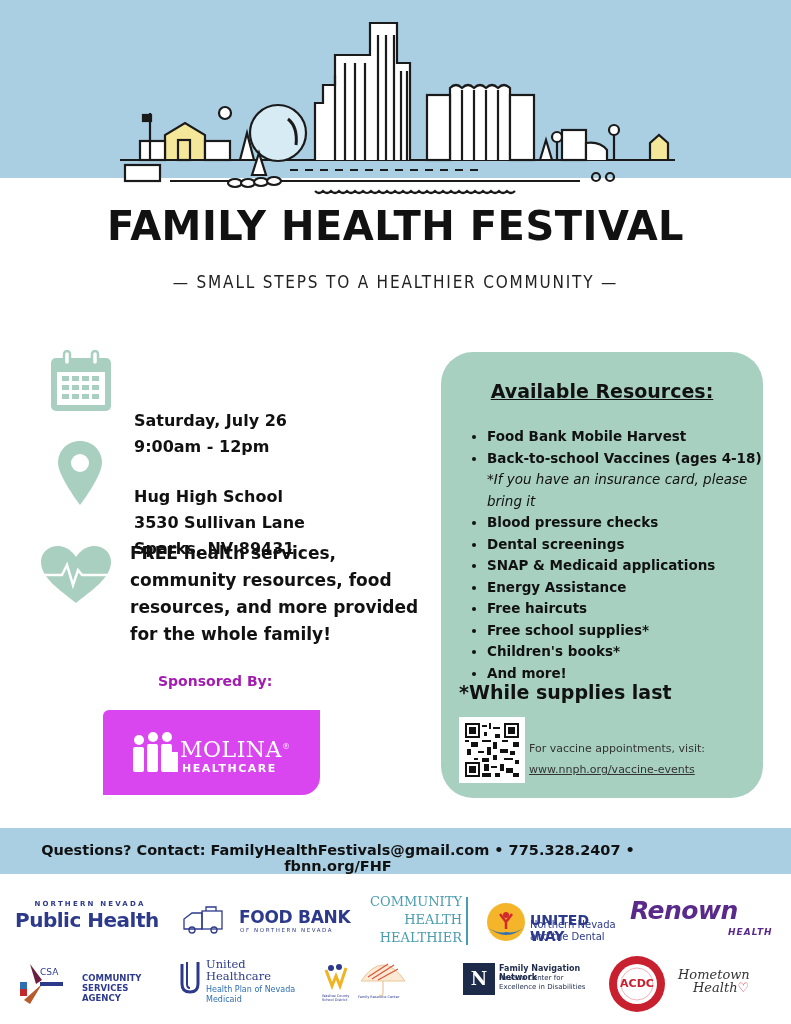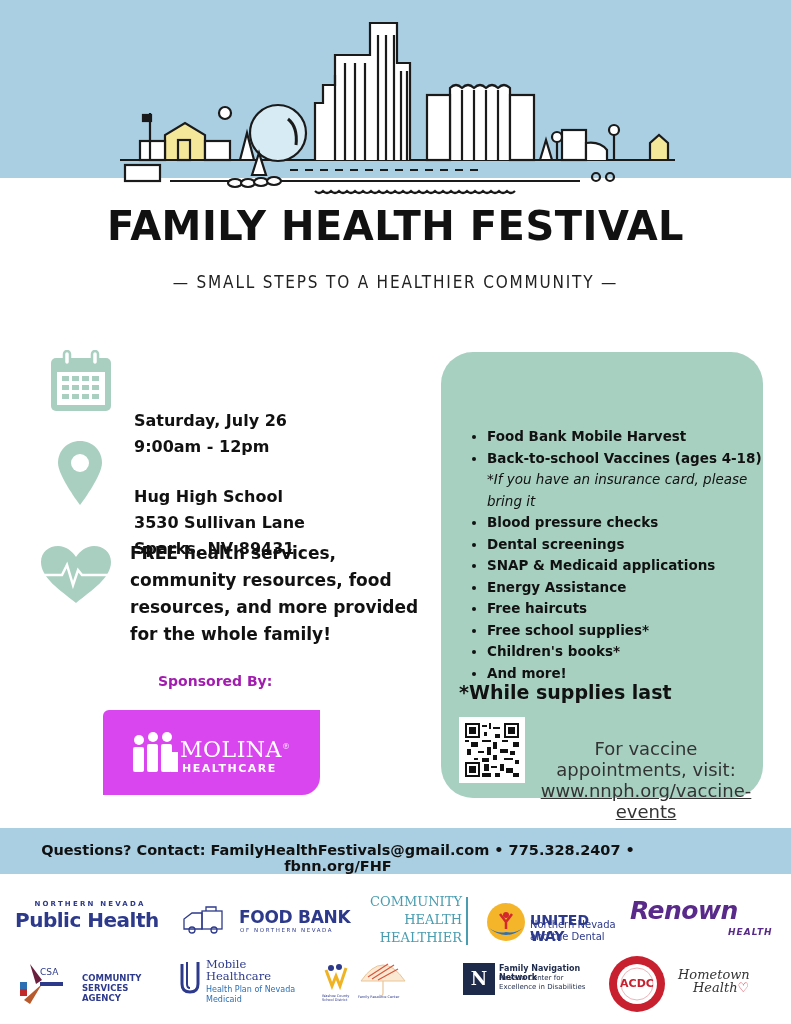--- a/index.html
+++ b/index.html
@@ -15,21 +15,21 @@
   .molina { position:absolute; left:103px; top:710px; width:217px; height:85px; background:#d946ef; border-radius:6px 0 6px 0; border-bottom-right-radius:18px; }
   .molina-word { position:absolute; left:77px; top:27px; font-family:"DejaVu Serif", serif; font-size:22px; color:#fff; letter-spacing:0.5px; }
   .molina-sub { position:absolute; left:79px; top:52px; font-family:"DejaVu Sans", sans-serif; font-size:11px; color:#fff; letter-spacing:1.5px; font-weight:bold; }
   .res-card { position:absolute; left:441px; top:352px; width:322px; height:446px; background:#a7d0c1; border-radius:32px; }
   .res-title { position:absolute; left:0; top:28px; width:322px; text-align:center; font-weight:bold; font-size:19px; text-decoration:underline; color:#111; }
   .res-list { position:absolute; left:26px; top:74px; width:290px; margin:0; padding:0 0 0 20px; font-weight:bold; font-size:13.5px; line-height:21.5px; color:#111; }
   .res-list li { margin:0; padding-left:0; }
   .res-note { font-style:italic; font-weight:normal; }
   .res-footnote { position:absolute; left:18px; top:329px; font-weight:bold; font-size:19px; color:#111; }
   .qr { position:absolute; left:18px; top:365px; width:66px; height:66px; background:#fff; }
-  .vaccine-text { position:absolute; left:88px; top:386px; font-size:18px; color:#333; line-height:21px;text-align:center; }
+  .vaccine-text { position:absolute; left:88px; top:386px; font-size:11px; color:#333; line-height:21px; }
   .vaccine-link { text-decoration:underline; color:#333; }
   .contact-band { position:absolute; left:0; top:828px; width:791px; height:46px; background:#aacfe3; }
   .contact-text { position:absolute; left:0; top:14px; width:676px; text-align:center; font-weight:bold; font-size:14.5px; color:#111; }
   .logo { position:absolute; }
 </style>
 </head>
 <body>
 
 <div class="sky"></div>
 <svg class="skyline" viewBox="0 0 580 180">
@@ -141,20 +141,21 @@
       <rect x="16" y="12" width="11" height="28" rx="2"></rect>
       <rect x="30" y="12" width="11" height="28" rx="2"></rect>
       <rect x="40" y="20" width="7" height="20"></rect>
     </g>
   </svg>
   <div class="molina-word"><span>MOLINA</span><sup style="font-size:8px;">®</sup></div>
   <div class="molina-sub">HEALTHCARE</div>
 </div>
 
 <div class="res-card">
+  <div class="res-title">Available Resources:</div>
   <ul class="res-list">
     <li><span>Food Bank Mobile Harvest</span></li>
     <li><span>Back-to-school Vaccines (ages 4-18)</span><span class="res-note"> *If you have an insurance card, please bring it</span></li>
     <li><span>Blood pressure checks</span></li>
     <li><span>Dental screenings</span></li>
     <li><span>SNAP &amp; Medicaid applications</span></li>
     <li><span>Energy Assistance</span></li>
     <li><span>Free haircuts</span></li>
     <li><span>Free school supplies*</span></li>
     <li><span>Children's books*</span></li>
@@ -268,21 +269,21 @@
     <div>COMMUNITY</div>
     <div>SERVICES AGENCY</div>
   </div>
 </div>
 <div class="logo" style="left:180px;top:958px;width:130px;height:60px;">
   <svg style="position:absolute;left:0;top:2px;width:20px;height:34px;" viewBox="0 0 20 34">
     <path d="M2 4 V24 Q2 32 10 32 Q18 32 18 24 V2" fill="none" stroke="#2d3a8c" stroke-width="3"></path>
     <path d="M7 2 V24 Q7 28 10 28" fill="none" stroke="#2d3a8c" stroke-width="2"></path>
   </svg>
   <div style="position:absolute;left:26px;top:0;font-family:'DejaVu Serif',serif;font-size:11.5px;color:#2d3a8c;line-height:12px;">
-    <div>Mobile</div>
+    <div>United</div>
     <div>Healthcare</div>
   </div>
   <div style="position:absolute;left:26px;top:27px;font-size:8px;color:#2d6fb3;line-height:10px;">
     <div>Health Plan of Nevada</div>
     <div>Medicaid</div>
   </div>
 </div>
 <div class="logo" style="left:322px;top:962px;width:30px;height:45px;">
   <svg style="width:28px;height:28px;" viewBox="0 0 28 28">
     <path d="M4 8 L10 24 L14 14 L18 24 L24 6" fill="none" stroke="#f0b323" stroke-width="3"></path>

